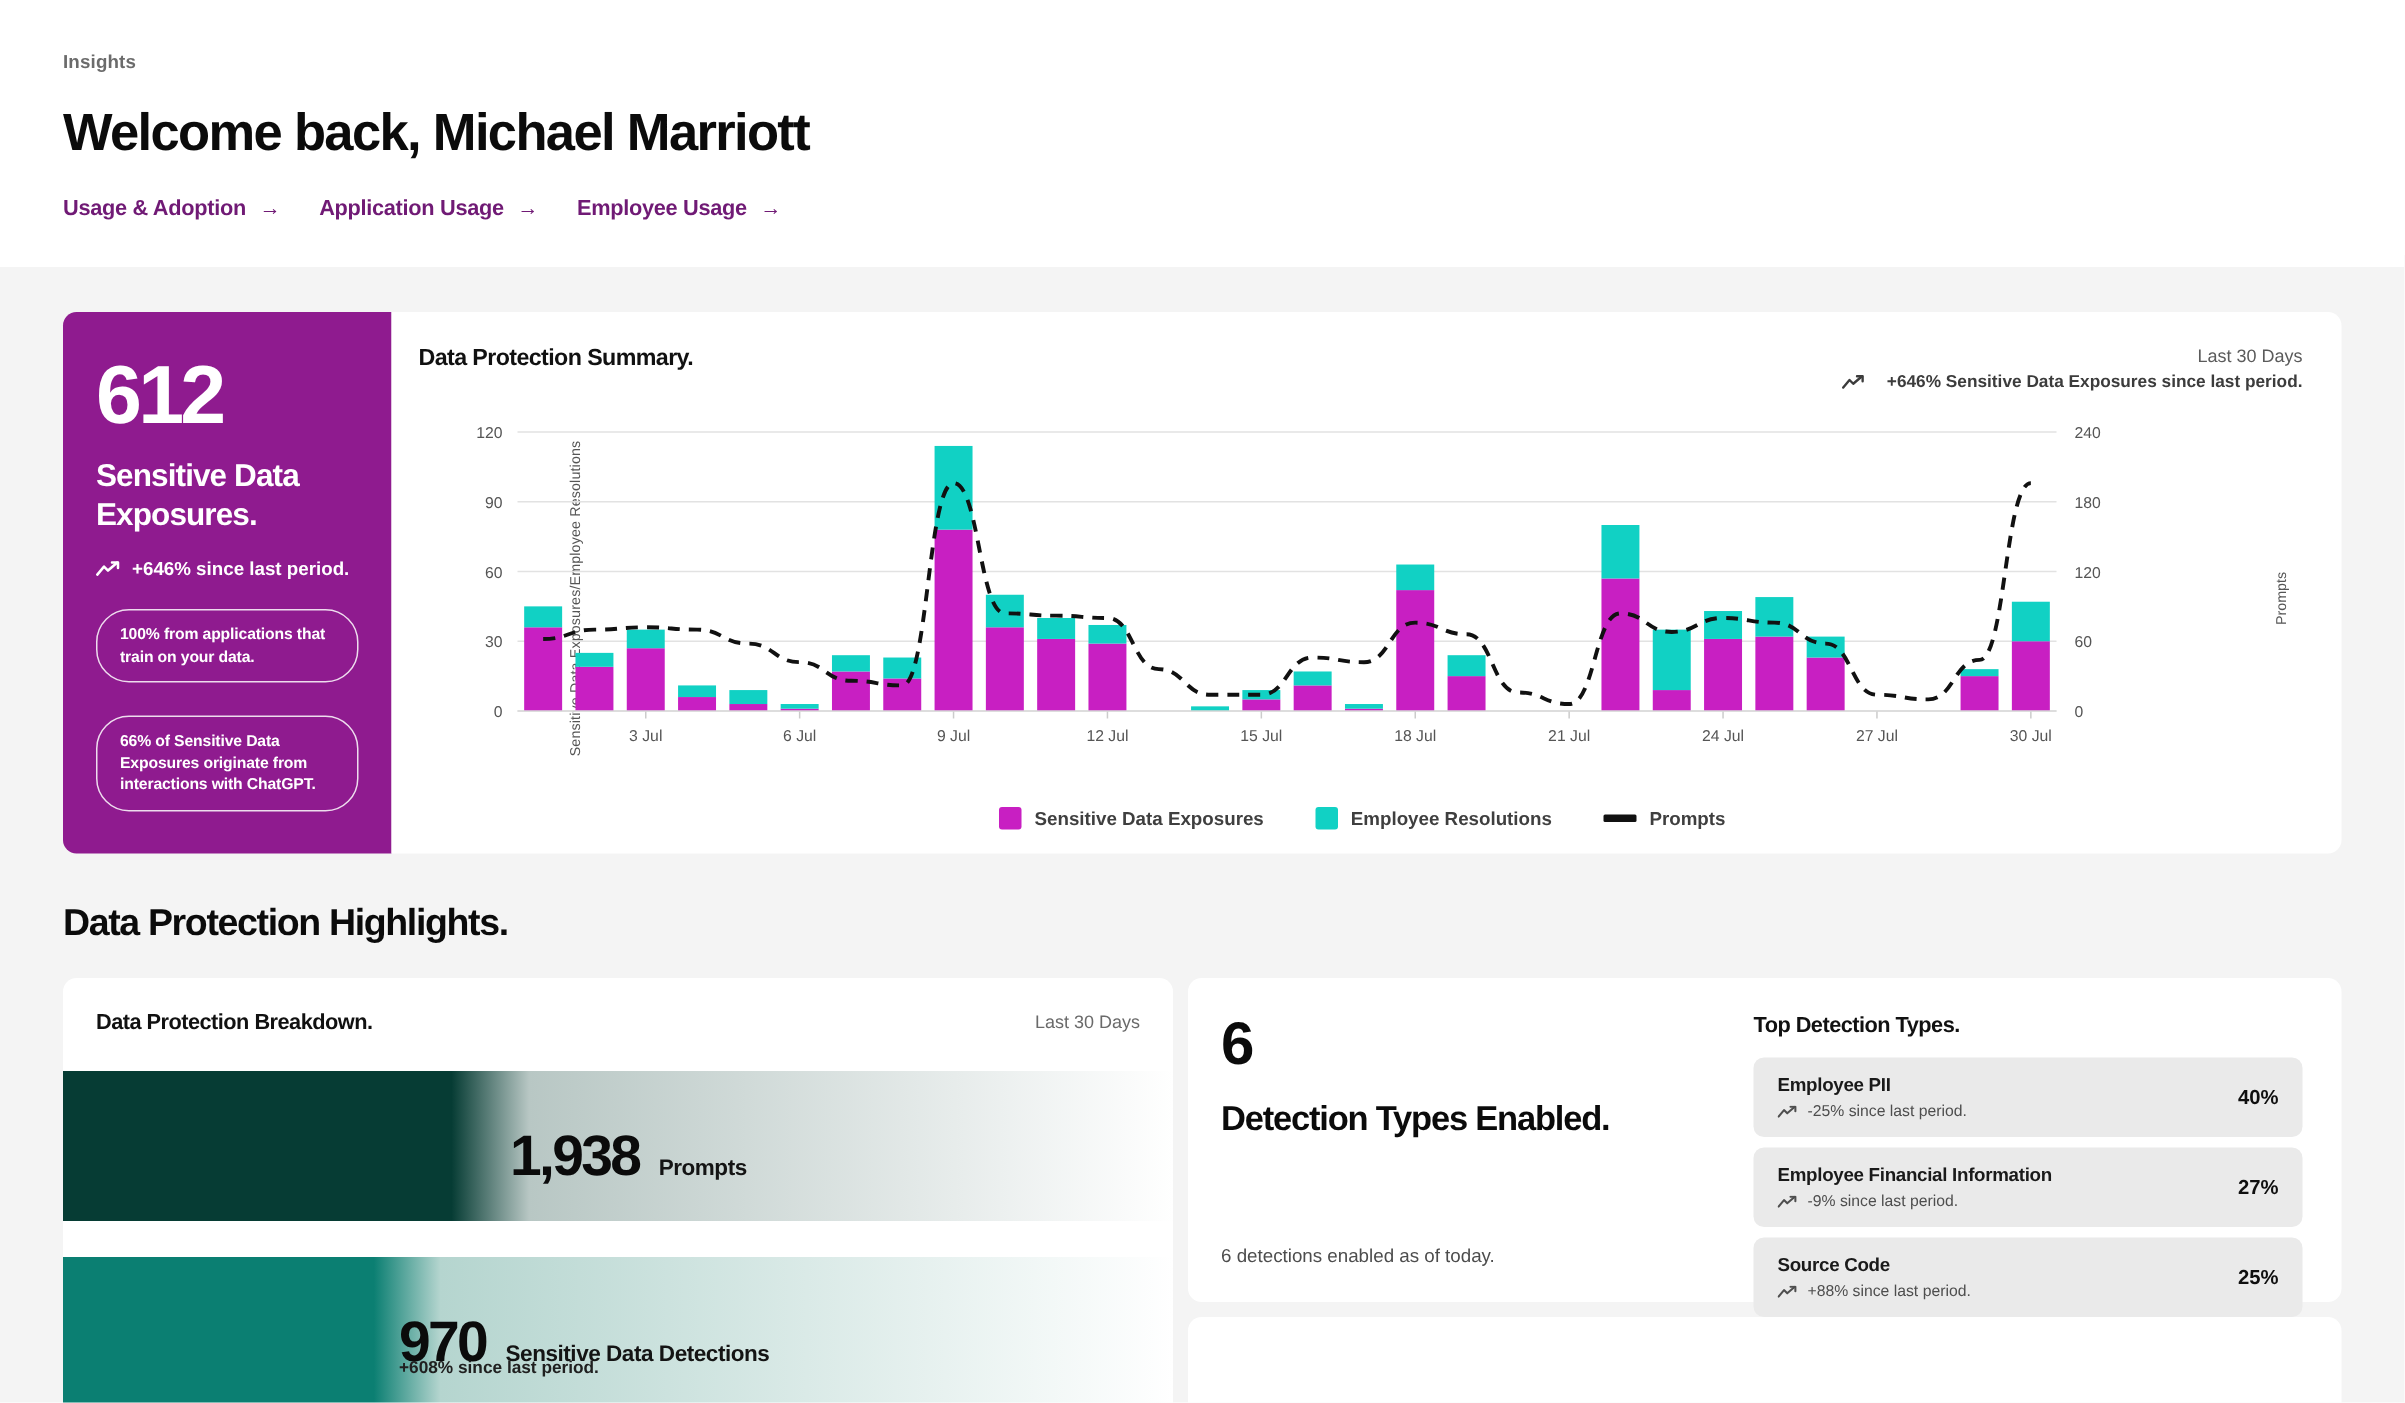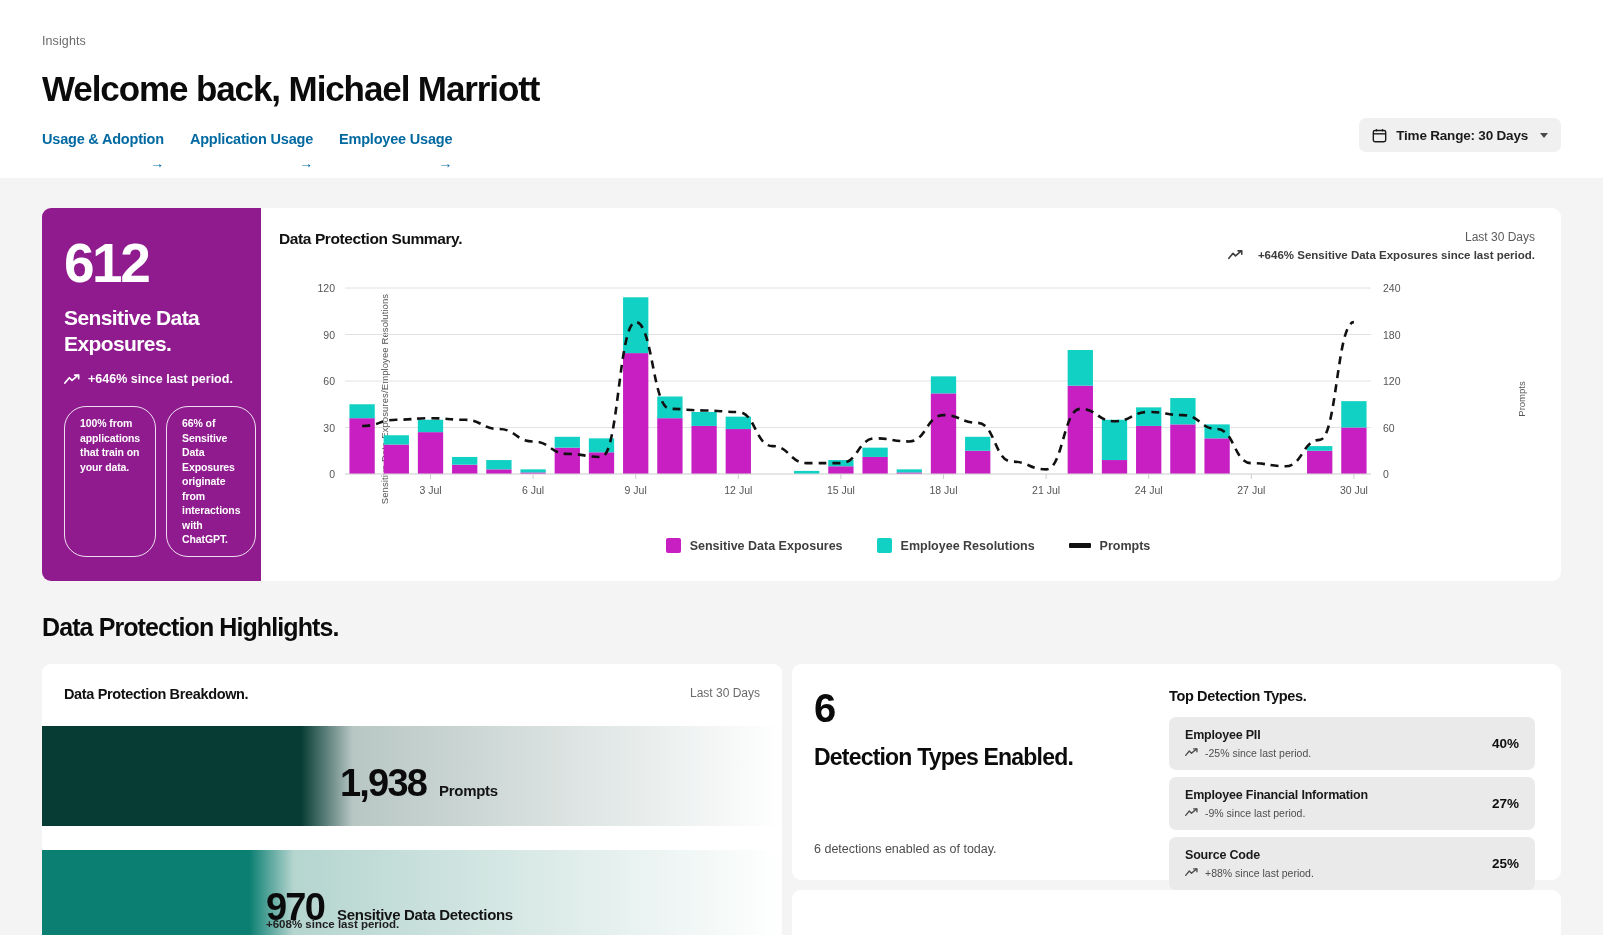--- a/index.html
+++ b/index.html
@@ -12,30 +12,30 @@
   }
   .page { width: 1603px; height: 935px; position: relative; background: #f4f4f4; }
 
   
   .header {
     background: #ffffff;
     padding: 34px 42px 0 42px;
     height: 178px;
     position: relative;
   }
-  .breadcrumb { font-size: 12.5px; color: #6b6b6b; letter-spacing: .1px; }
+  .breadcrumb { font-size: 12.5px; color: #6b6b6b; letter-spacing: .1px; font-weight: bold; }
   .page-title {
     font-size: 35px; font-weight: 700; color: #0b0b0b;
     letter-spacing: -1.1px; margin-top: 21px;
   }
   .quicklinks { display: flex; align-items: center; gap: 26px; margin-top: 22px; }
   .qlink {
-    display: inline-flex; align-items: flex-end; gap: 9px;
-    color: #0369a1; font-size: 14.5px; font-weight: 700;
-    letter-spacing: -.2px; cursor: pointer; white-space: nowrap; flex-direction: column;
+    display: inline-flex; align-items: flex-start; gap: 9px;
+    color: #701a75; font-size: 14.5px; font-weight: 700;
+    letter-spacing: -.2px; cursor: pointer; white-space: nowrap;
   }
   .qlink .arr { font-size: 14px; line-height: 1; }
   .time-range {
     position: absolute; right: 42px; top: 118px;
     background: #f0f0f0; border-radius: 7px;
     height: 34px; display: flex; align-items: center; gap: 9px;
     padding: 0 13px; cursor: pointer;
   }
   .time-range .label { font-size: 13.5px; font-weight: 700; color: #1b1b1b; letter-spacing: -.2px; }
   .caret { width: 0; height: 0; border-left: 4px solid transparent; border-right: 4px solid transparent;
@@ -43,21 +43,21 @@
 
   
   .summary-row { display: flex; padding: 30px 42px 0 42px; gap: 0; }
   .kpi-card {
     width: 219px; background: #8f1b8f; border-radius: 9px 0 0 9px;
     padding: 28px 22px 24px 22px; color: #fff; flex: none;
   }
   .kpi-number { font-size: 55px; font-weight: 800; letter-spacing: -2.5px; line-height: 1; }
   .kpi-label { font-size: 21px; font-weight: 700; letter-spacing: -.6px; line-height: 1.22; margin-top: 14px; }
   .kpi-trend { display: flex; align-items: center; gap: 8px; margin-top: 16px; font-size: 12.5px; font-weight: 700; }
-  .pills { margin-top: 20px; display: flex; flex-direction: row; gap: 10px; }
+  .pills { margin-top: 20px; display: flex; flex-direction: column; gap: 22px; }
   .pill {
     border: 1.3px solid rgba(255,255,255,.85); border-radius: 22px;
     padding: 9px 15px; font-size: 10.5px; font-weight: 700; line-height: 1.38; letter-spacing: -.1px;
   }
   .chart-card {
     flex: 1; background: #fff; border-radius: 0 9px 9px 0;
     padding: 22px 24px 16px 18px; position: relative; min-width: 0;
   }
   .chart-title { font-size: 15.5px; font-weight: 700; color: #111; letter-spacing: -.4px; }
   .chart-meta { position: absolute; right: 26px; top: 22px; text-align: right; }
@@ -134,30 +134,20 @@
       <span class="qlink">
         <span>Application Usage</span>
         <span class="arr">→</span>
       </span>
       <span class="qlink">
         <span>Employee Usage</span>
         <span class="arr">→</span>
       </span>
     </div>
 
-    <div class="time-range">
-      <svg width="15" height="15" viewBox="0 0 16 16">
-        <rect x="1.4" y="2.6" width="13.2" height="12" rx="1.8" fill="none" stroke="#1b1b1b" stroke-width="1.5"></rect>
-        <line x1="1.4" y1="6.2" x2="14.6" y2="6.2" stroke="#1b1b1b" stroke-width="1.5"></line>
-        <line x1="4.8" y1="1.2" x2="4.8" y2="3.6" stroke="#1b1b1b" stroke-width="1.5"></line>
-        <line x1="11.2" y1="1.2" x2="11.2" y2="3.6" stroke="#1b1b1b" stroke-width="1.5"></line>
-      </svg>
-      <span class="label">Time Range: 30 Days</span>
-      <span class="caret"></span>
-    </div>
   </div>
 
   <div class="summary-row">
 
     <div class="kpi-card">
       <div class="kpi-number">612</div>
       <div class="kpi-label">Sensitive Data Exposures.</div>
       <div class="kpi-trend">
         <svg width="16" height="11" viewBox="0 0 18 12">
           <polyline points="1,10 6,4 9,7 16,1" fill="none" stroke="#ffffff" stroke-width="1.9" stroke-linecap="round" stroke-linejoin="round"></polyline>

